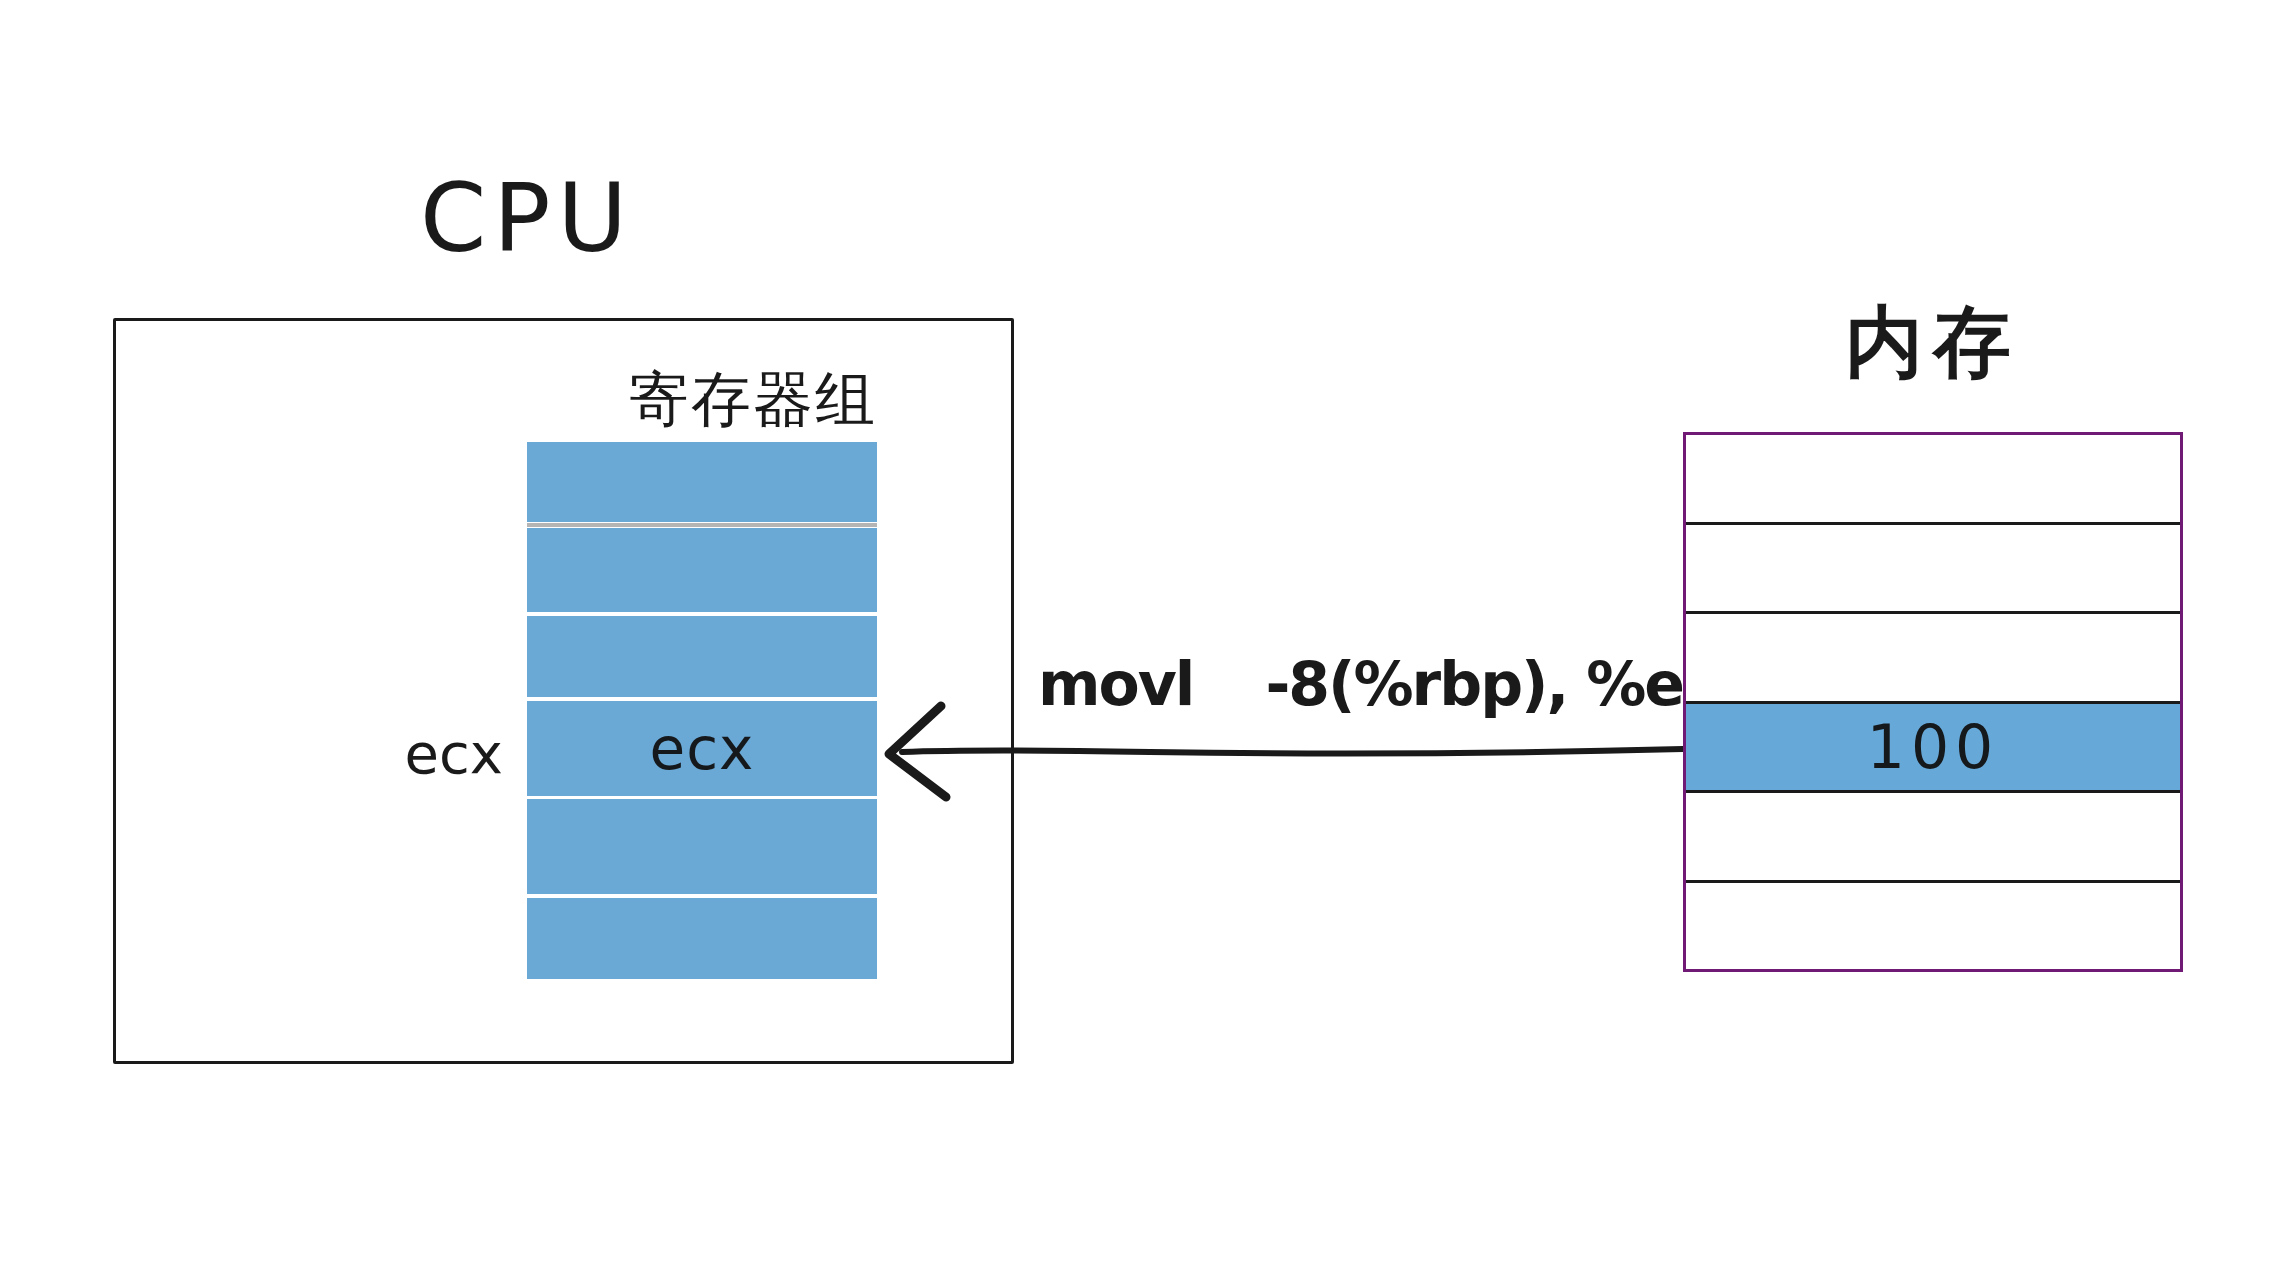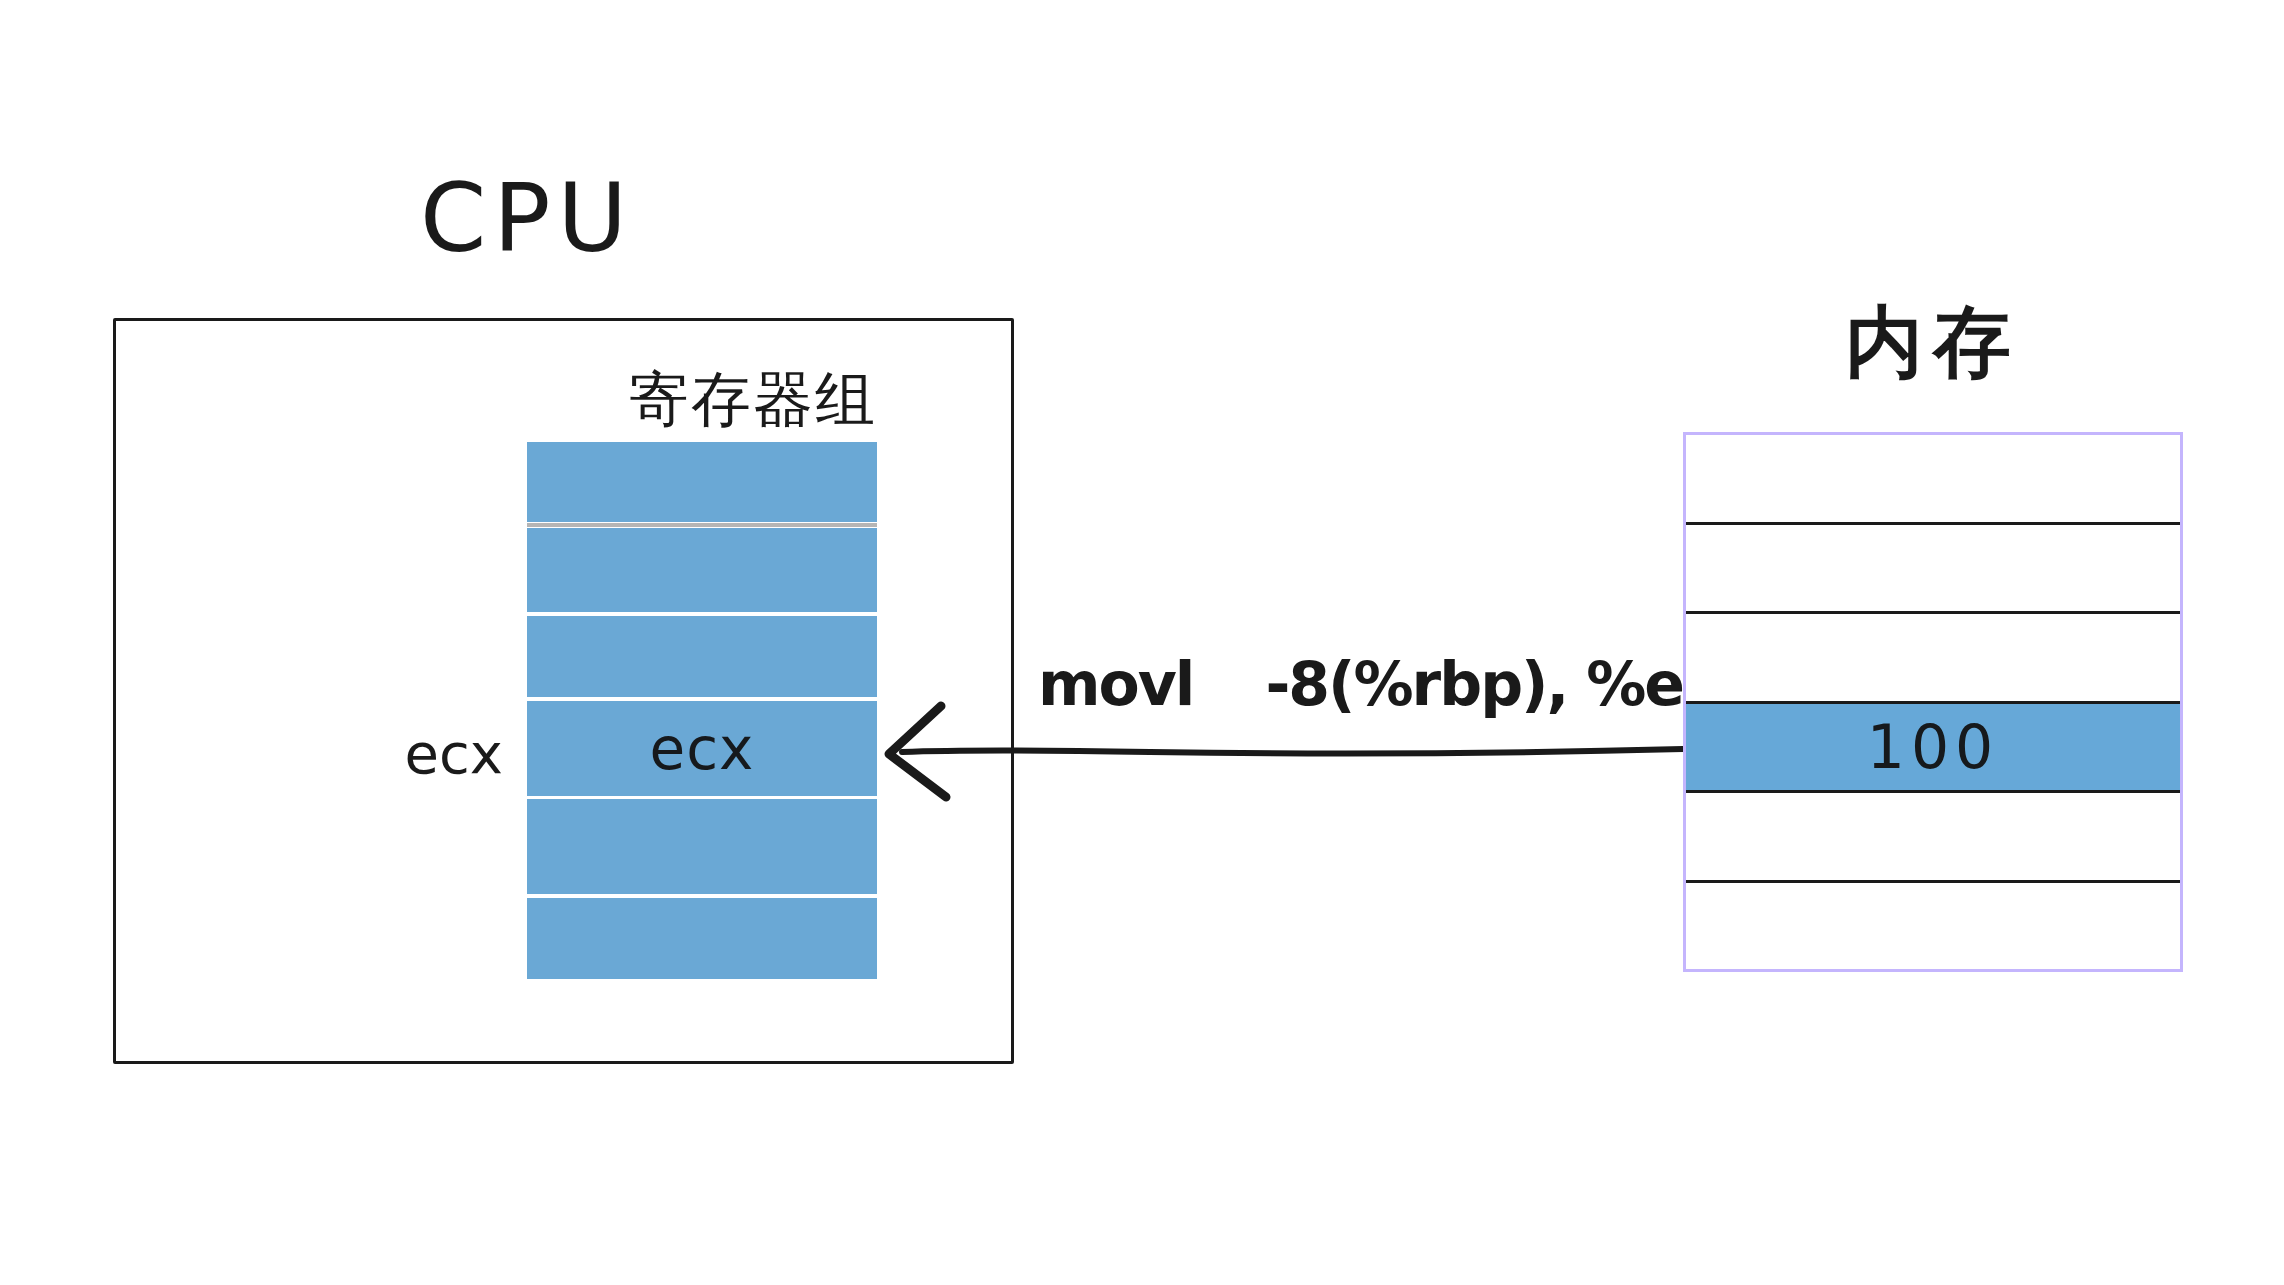--- a/index.html
+++ b/index.html
@@ -60,21 +60,21 @@
   }
 
   
   .mem-title{
     left:1683px;top:292px;width:500px;height:100px;
     font-size:78px;line-height:100px;text-align:center;font-weight:700;
     letter-spacing:10px;white-space:nowrap;
   }
   .mem-box{
     left:1683px;top:432px;width:500px;height:540px;
-    border:3px solid #c4b5fd;background:#ffffff;
+    border:3px solid #701a75;background:#ffffff;
     display:flex;flex-direction:column;box-sizing:border-box;
   }
   .mem-cell{
     flex:1;display:flex;align-items:center;justify-content:center;
     font-size:60px;font-weight:500;letter-spacing:6px;background:#ffffff;
   }
   .mem-cell:not(:last-child){border-bottom:3px solid #1a1a1a;}
   .mem-cell.highlight{background:#66a8d8;color:#16191c;}
 </style>
 </head>

